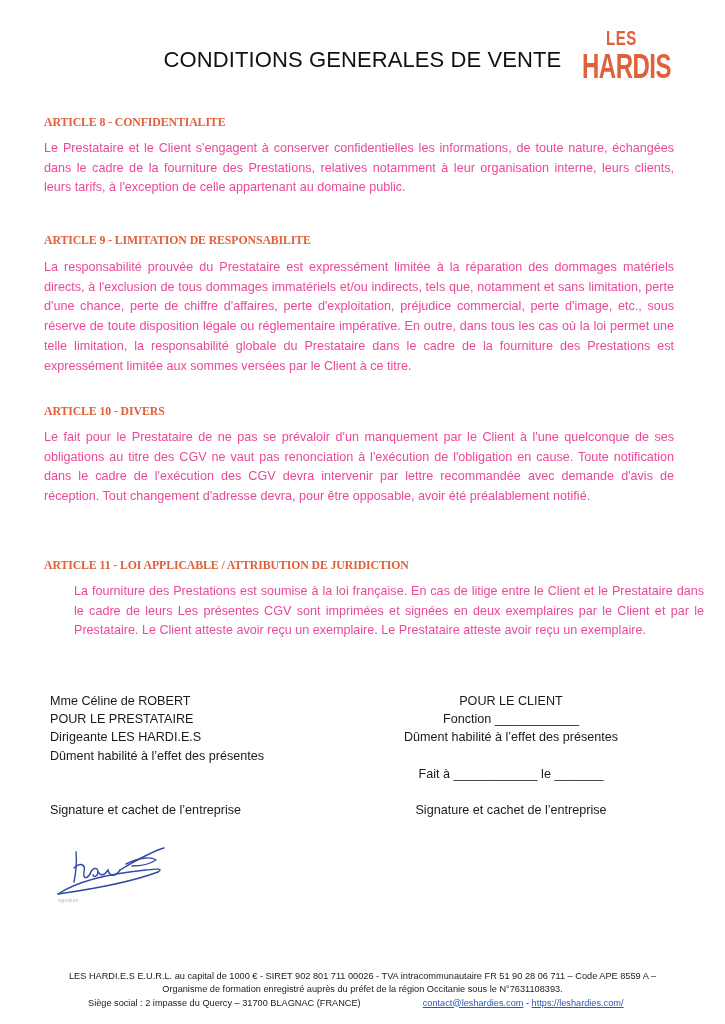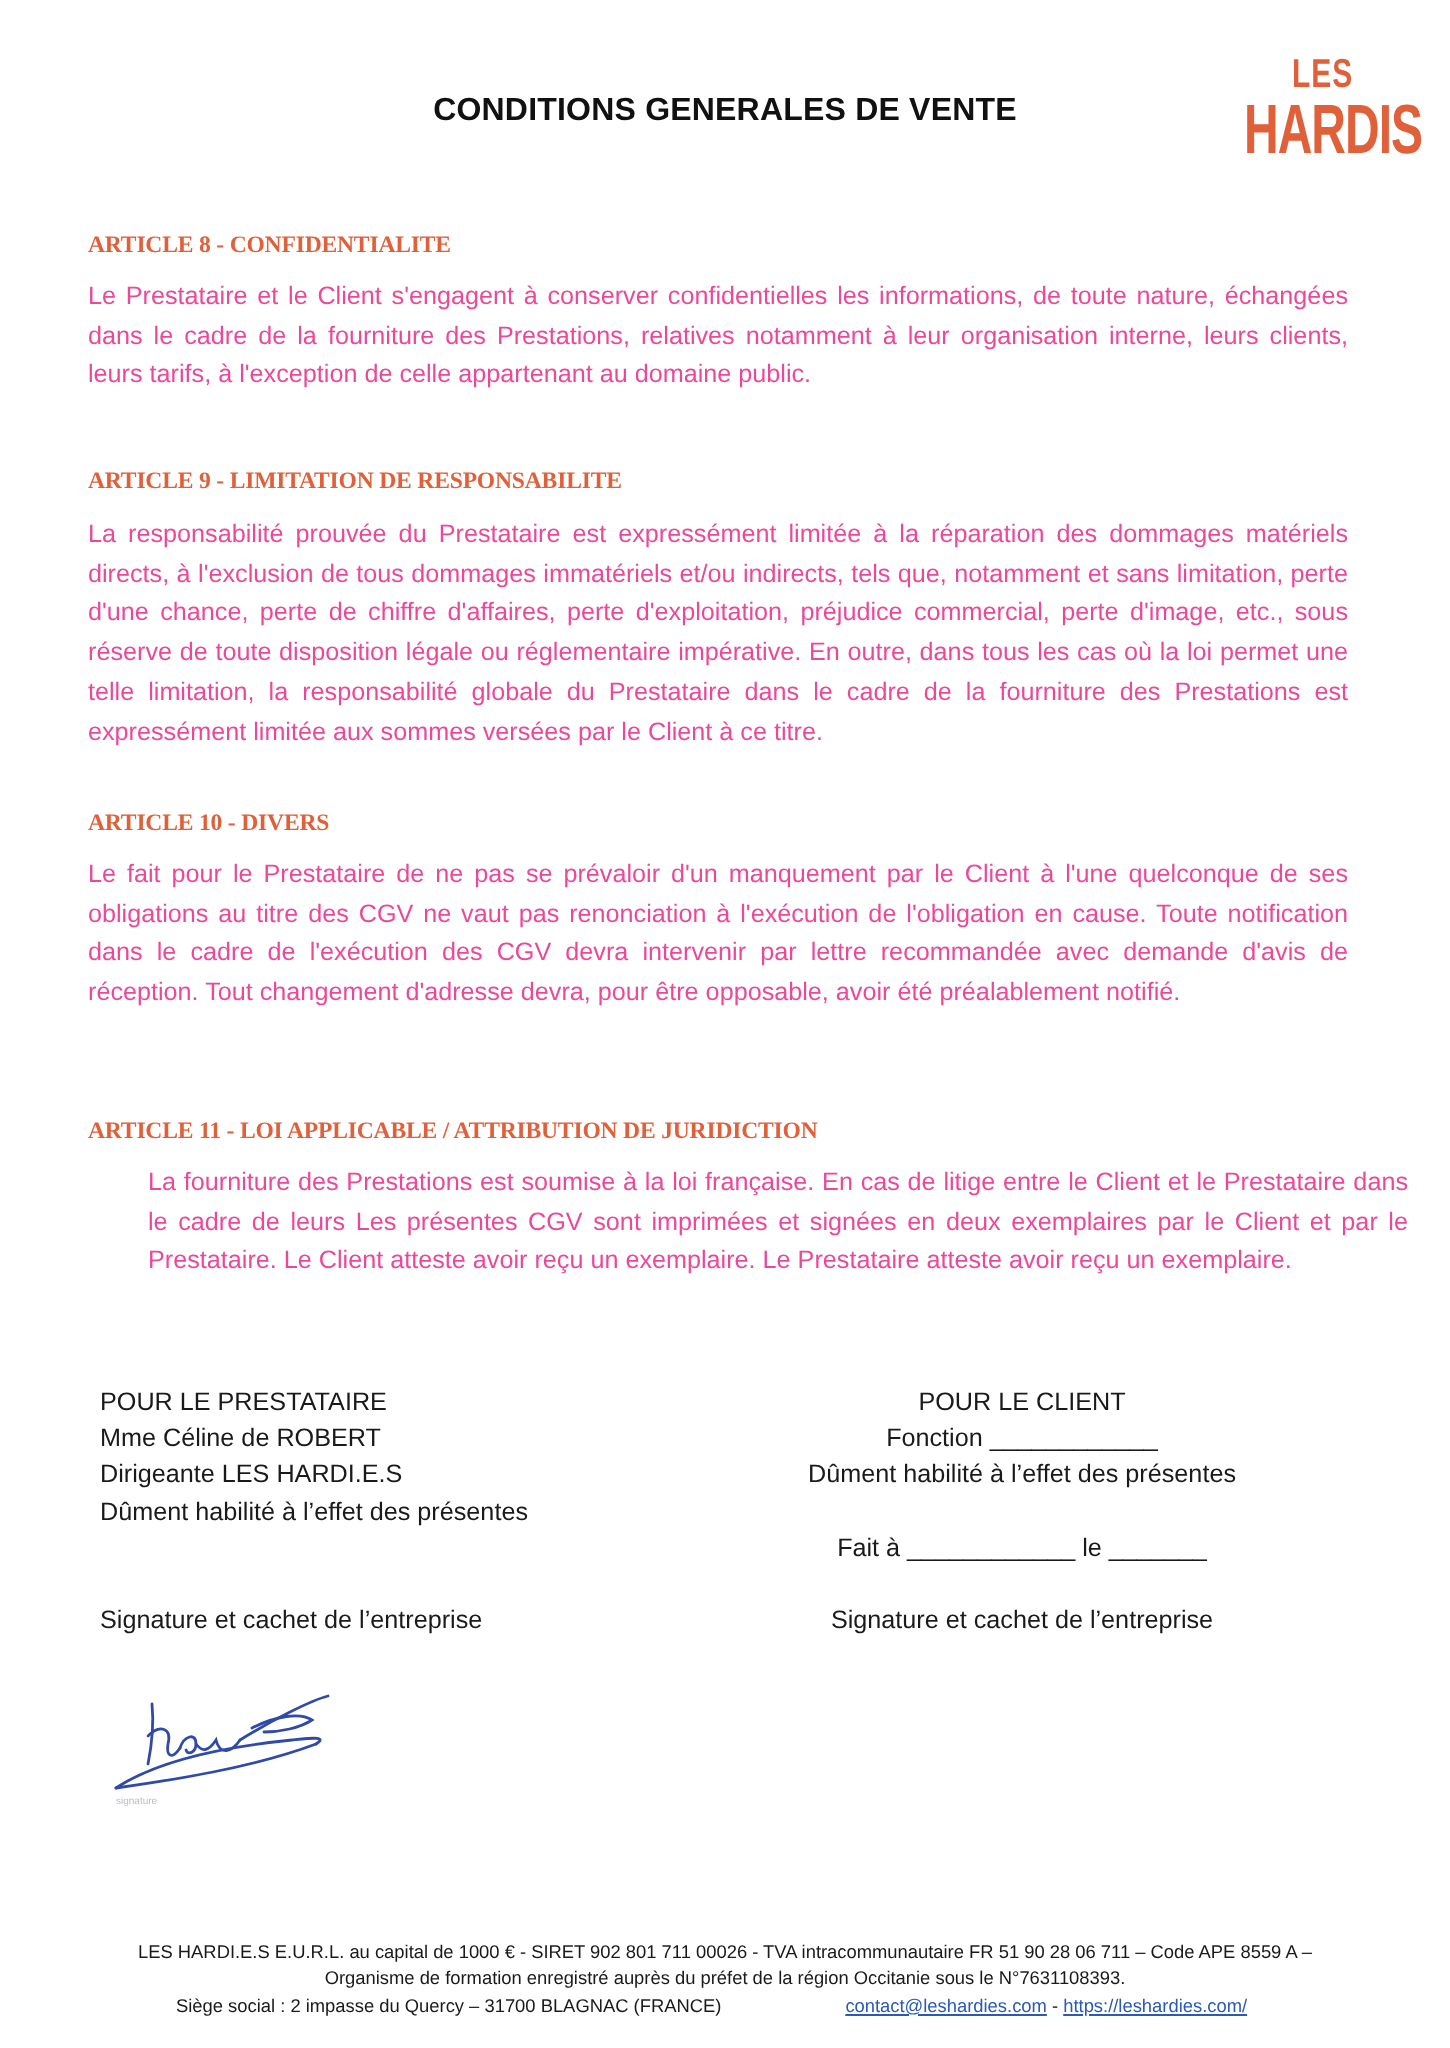--- a/index.html
+++ b/index.html
@@ -3,25 +3,25 @@
 <meta charset="utf-8">
 <style>
   html, body { margin: 0; padding: 0; background: #ffffff; }
   body {
     width: 725px; height: 1024px; position: relative; overflow: hidden;
     font-family: "Liberation Sans", "DejaVu Sans", sans-serif;
     color: #111111;
   }
   .title {
     position: absolute; top: 47px; left: 0; width: 725px; text-align: center;
-    font-weight: bold; font-size: 16px; letter-spacing: 0.1px;
+    font-weight: normal; font-size: 22px; letter-spacing: 0.1px;
   }
   .logo {
     position: absolute; left: 580px; top: 26px; width: 95px; height: 60px;
-    color: #e0603a; font-family: "Liberation Sans", sans-serif; font-weight: bold; margin-left: 40px;
+    color: #e0603a; font-family: "Liberation Sans", sans-serif; font-weight: bold;
   }
   .logo .les {
     position: absolute; left: 26px; top: 0px; font-size: 15px; letter-spacing: 0.5px;
     transform: scaleY(1.35); transform-origin: top left;
   }
   .logo .hardis {
     position: absolute; left: 2px; top: 20px; font-size: 24px; letter-spacing: -0.5px;
     transform: scaleY(1.45); transform-origin: top left;
   }
   .heading {
@@ -65,22 +65,22 @@
 <div class="heading" style="top:233px;">ARTICLE 9 - LIMITATION DE RESPONSABILITE</div>
 <div class="para" style="top:258px;">La responsabilité prouvée du Prestataire est expressément limitée à la réparation des dommages matériels directs, à l'exclusion de tous dommages immatériels et/ou indirects, tels que, notamment et sans limitation, perte d'une chance, perte de chiffre d'affaires, perte d'exploitation, préjudice commercial, perte d'image, etc., sous réserve de toute disposition légale ou réglementaire impérative. En outre, dans tous les cas où la loi permet une telle limitation, la responsabilité globale du Prestataire dans le cadre de la fourniture des Prestations est expressément limitée aux sommes versées par le Client à ce titre.</div>
 
 <div class="heading" style="top:404px;">ARTICLE 10 - DIVERS</div>
 <div class="para" style="top:428px;">Le fait pour le Prestataire de ne pas se prévaloir d'un manquement par le Client à l'une quelconque de ses obligations au titre des CGV ne vaut pas renonciation à l'exécution de l'obligation en cause. Toute notification dans le cadre de l'exécution des CGV devra intervenir par lettre recommandée avec demande d'avis de réception. Tout changement d'adresse devra, pour être opposable, avoir été préalablement notifié.</div>
 
 <div class="heading" style="top:558px;">ARTICLE 11 - LOI APPLICABLE / ATTRIBUTION DE JURIDICTION</div>
 <div class="para" style="top:582px;margin-left:30px;">La fourniture des Prestations est soumise à la loi française. En cas de litige entre le Client et le Prestataire dans le cadre de leurs Les présentes CGV sont imprimées et signées en deux exemplaires par le Client et par le Prestataire. Le Client atteste avoir reçu un exemplaire. Le Prestataire atteste avoir reçu un exemplaire.</div>
 
 <div class="sig-col sig-left">
+  <div>Mme Céline de ROBERT</div>
   <div>POUR LE PRESTATAIRE</div>
-  <div>Mme Céline de ROBERT</div>
   <div>Dirigeante LES HARDI.E.S</div>
   <div>Dûment habilité à l’effet des présentes</div>
   <div class="gap"></div>
   <div class="gap"></div>
   <div>Signature et cachet de l’entreprise</div>
 </div>
 
 <div class="sig-col sig-right">
   <div>POUR LE CLIENT</div>
   <div>Fonction ____________</div>

